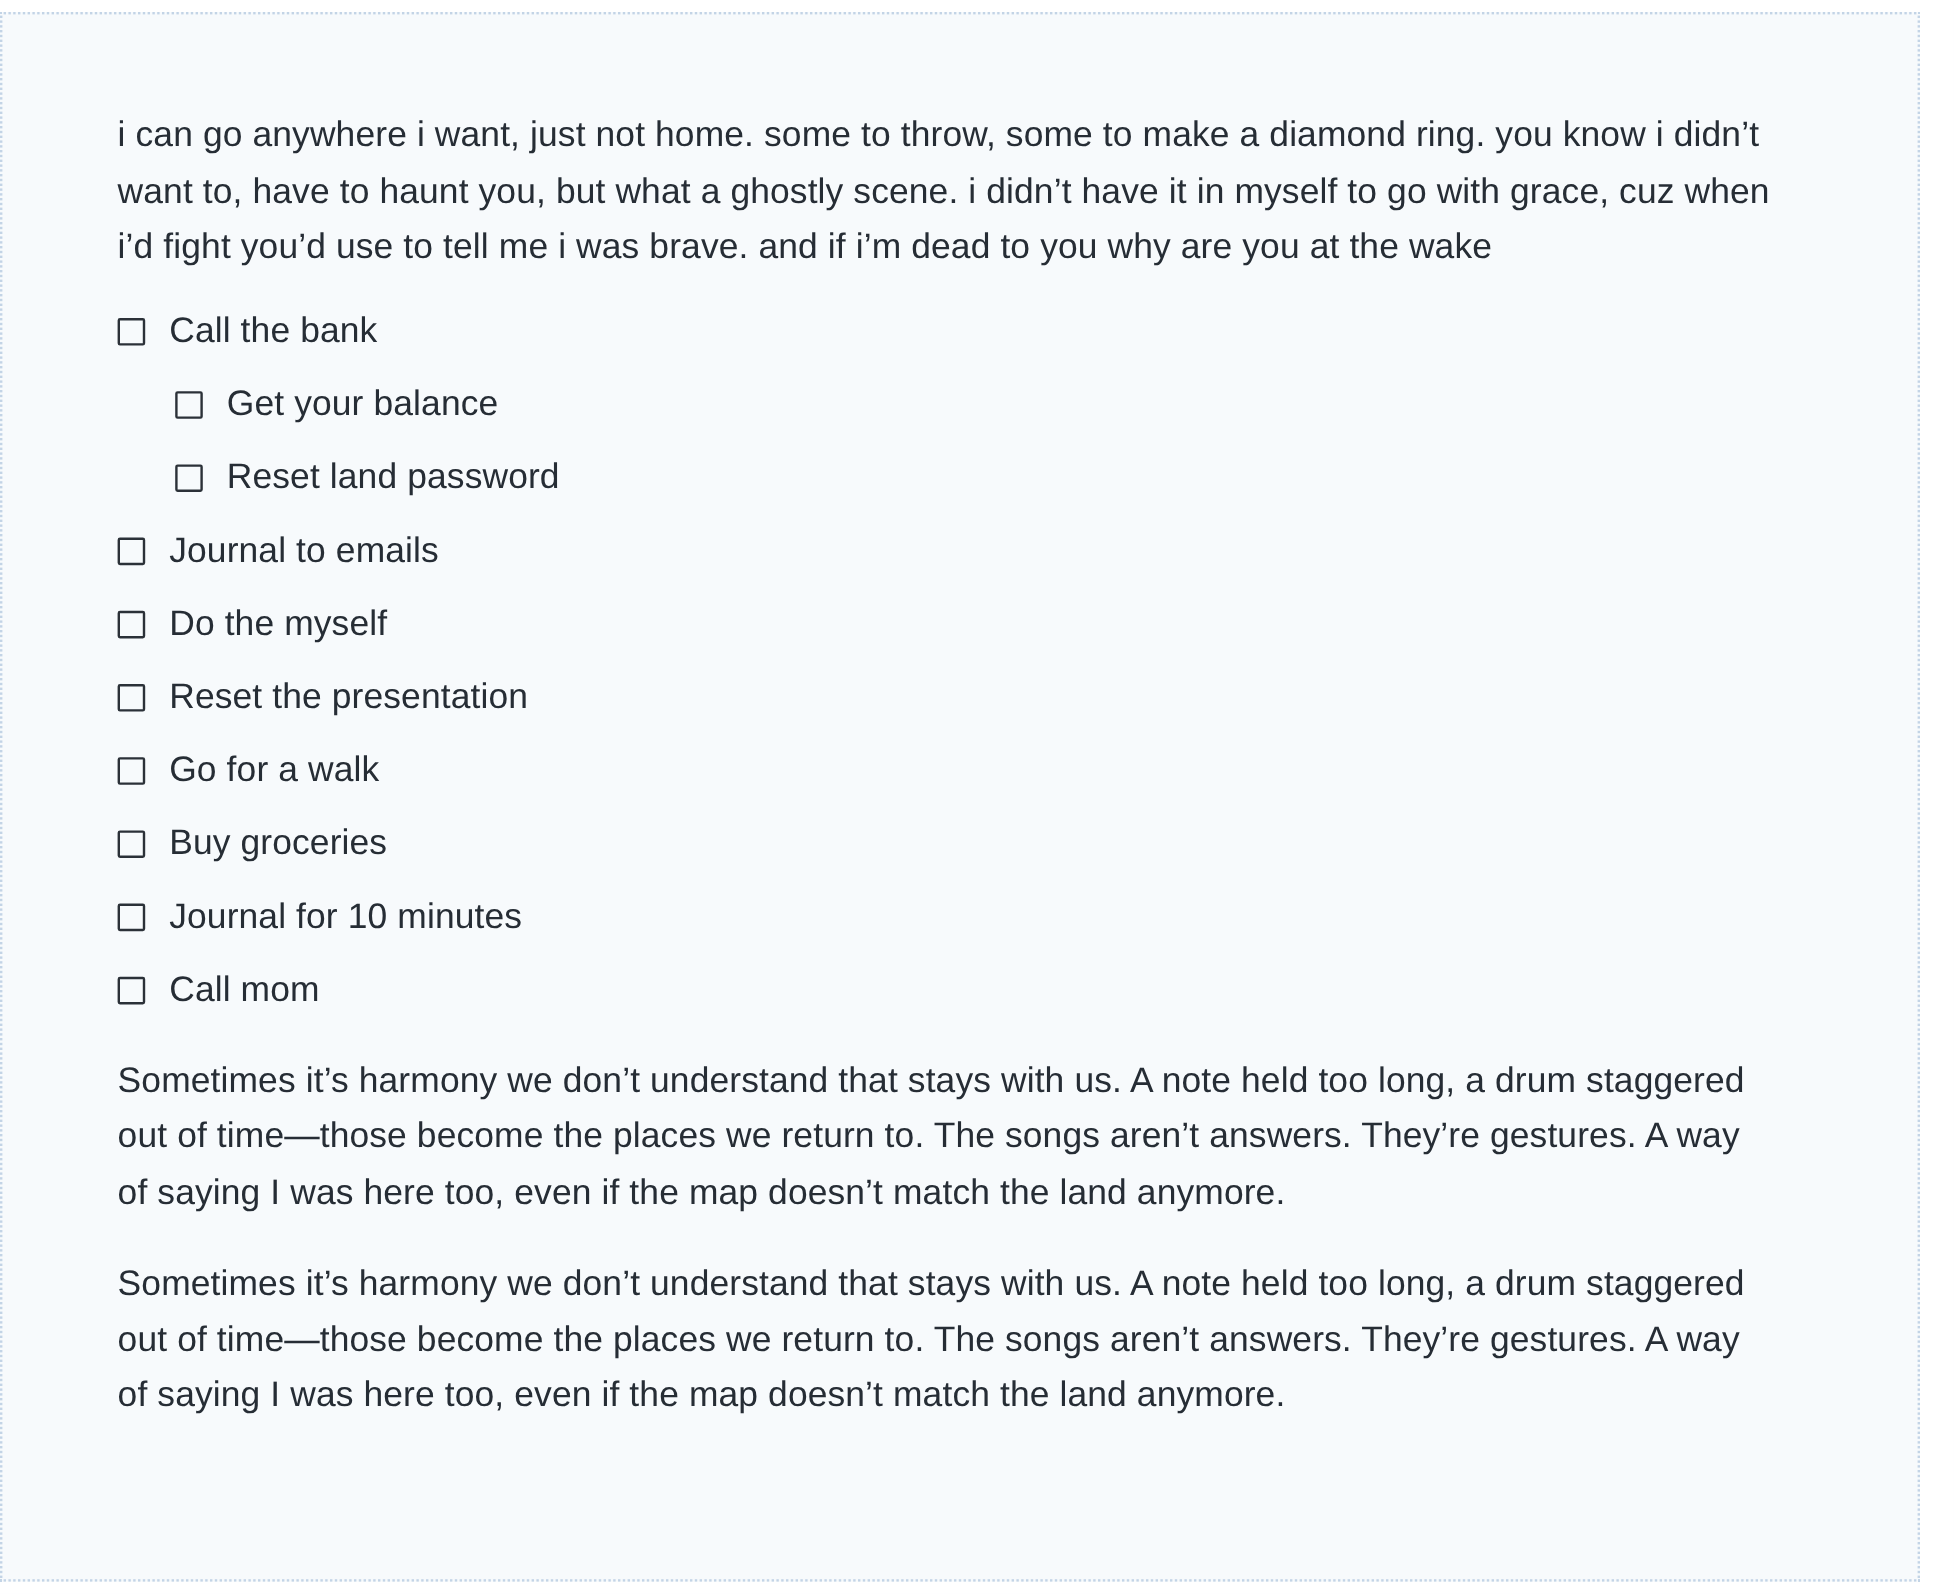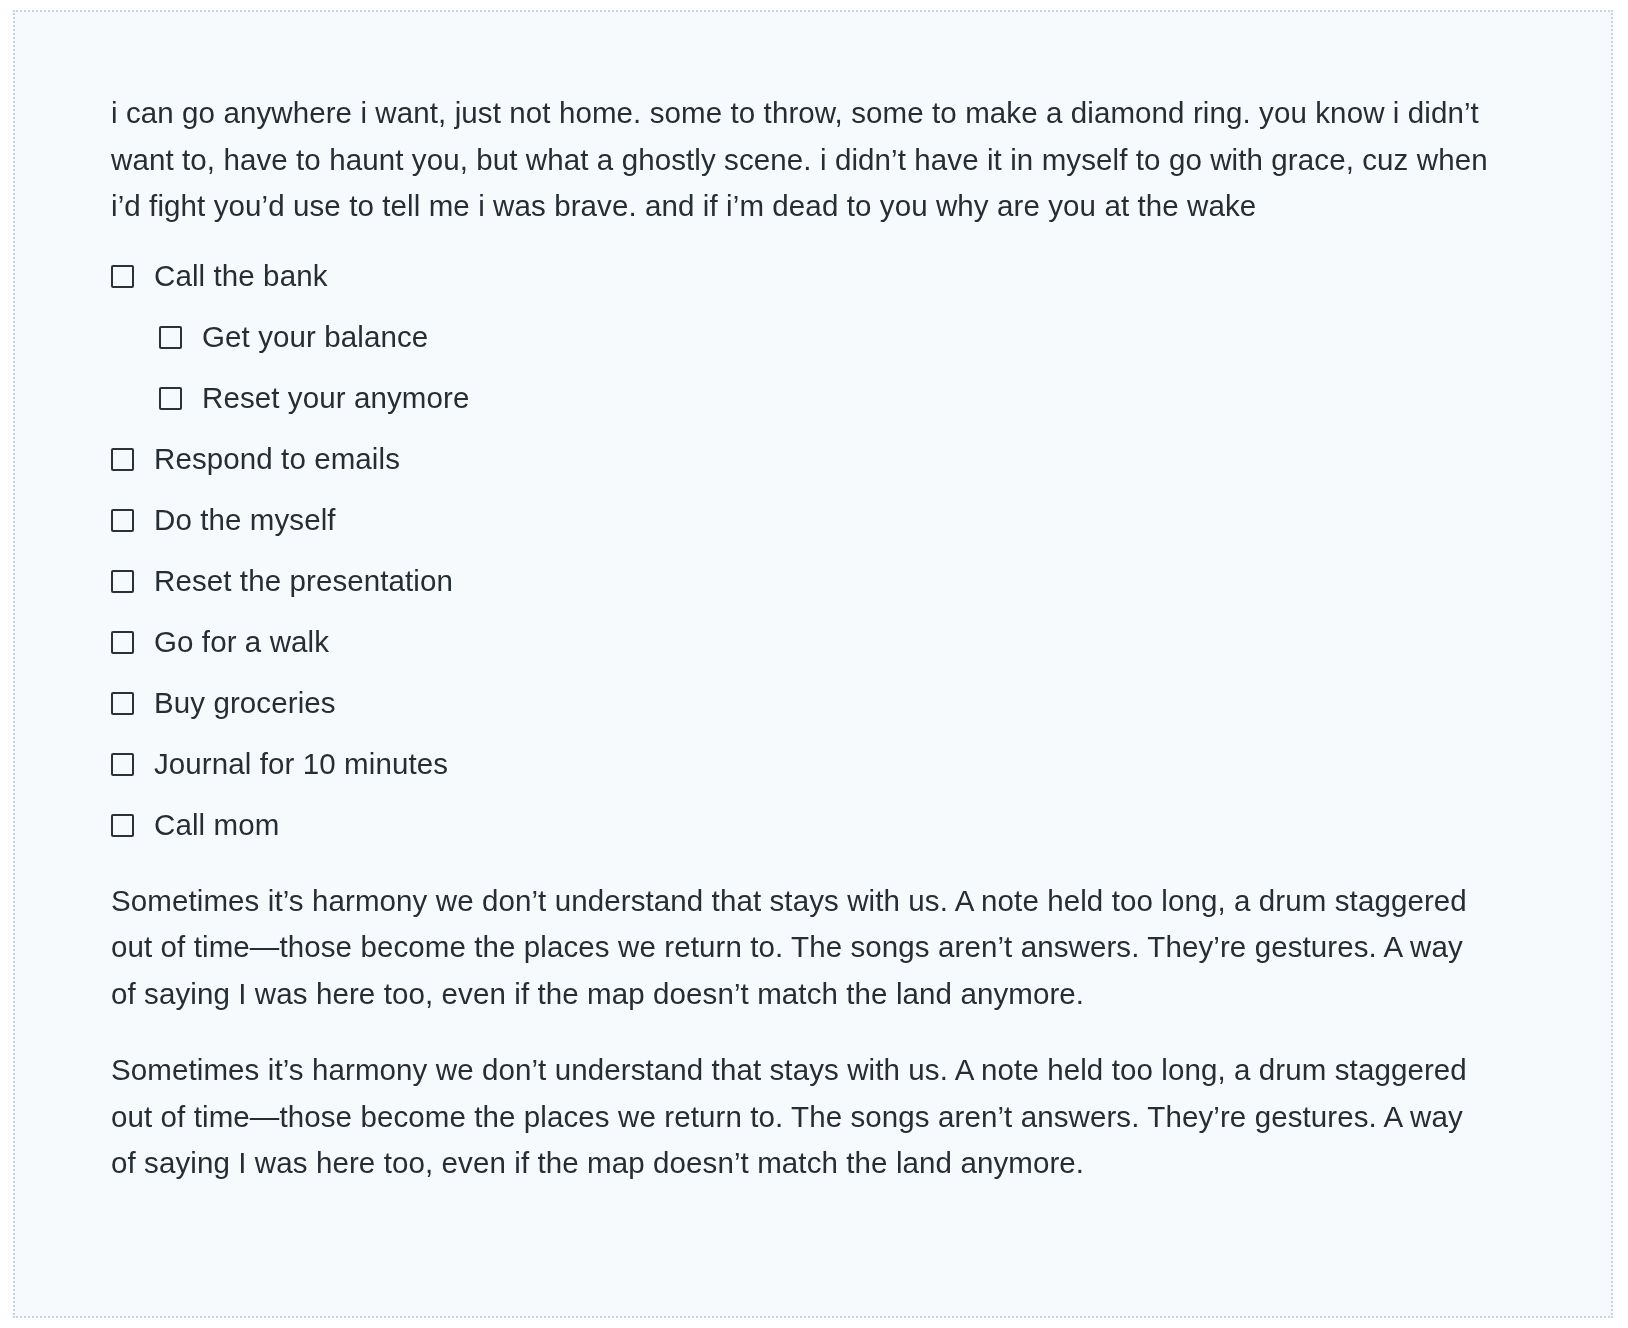--- a/index.html
+++ b/index.html
@@ -8,21 +8,21 @@
     padding: 0;
     background: #ffffff;
   }
   body {
     width: 1628px;
     height: 1328px;
     font-family: "Liberation Sans", sans-serif;
   }
   .page {
     position: absolute;
-    left: 13px;
+    left: 0;
     top: 10px;
     width: 1600px;
     height: 1308px;
     background: #f7fafc;
     border: 2px dotted #c3d4e6;
   }
   .content {
     padding: 78px 96px 0 96px;
   }
   p.para {
@@ -80,25 +80,25 @@
         <li class="check-row">
           <span class="checkbox"></span>
           <span class="check-label">Call the bank</span>
         </li>
         <li class="check-row indent">
           <span class="checkbox"></span>
           <span class="check-label">Get your balance</span>
         </li>
         <li class="check-row indent">
           <span class="checkbox"></span>
-          <span class="check-label">Reset your anymore</span>
+          <span class="check-label">Reset land password</span>
         </li>
         <li class="check-row">
           <span class="checkbox"></span>
-          <span class="check-label">Respond to emails</span>
+          <span class="check-label">Journal to emails</span>
         </li>
         <li class="check-row">
           <span class="checkbox"></span>
           <span class="check-label">Do the myself</span>
         </li>
         <li class="check-row">
           <span class="checkbox"></span>
           <span class="check-label">Reset the presentation</span>
         </li>
         <li class="check-row">

